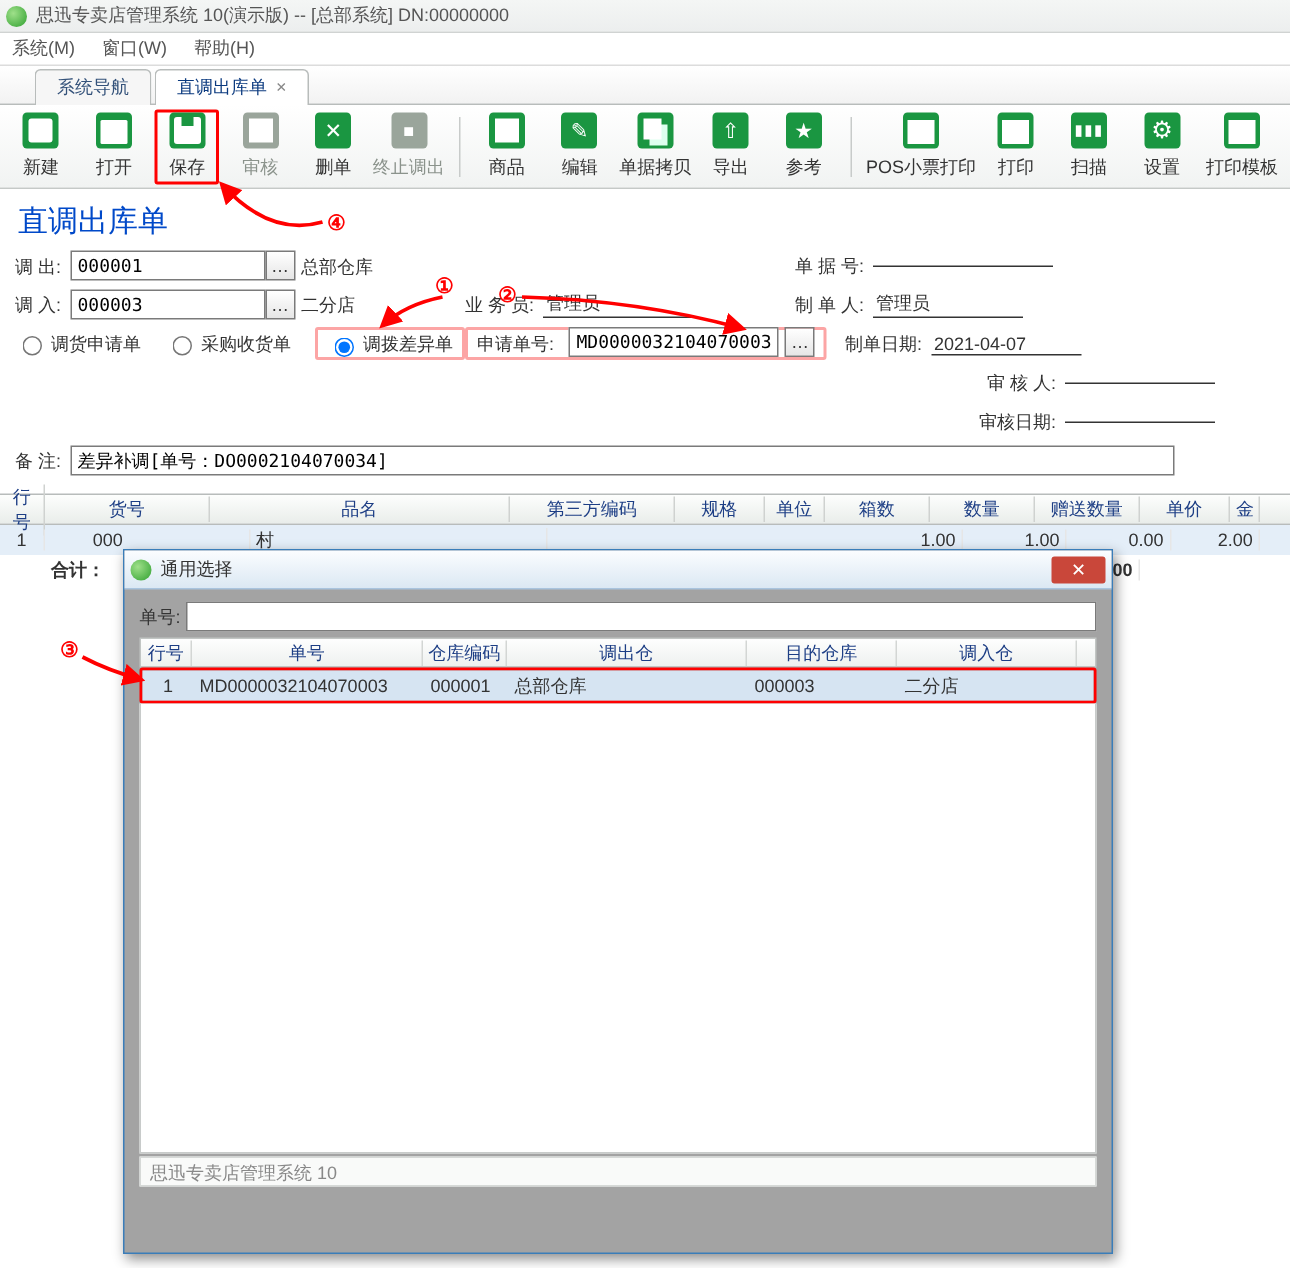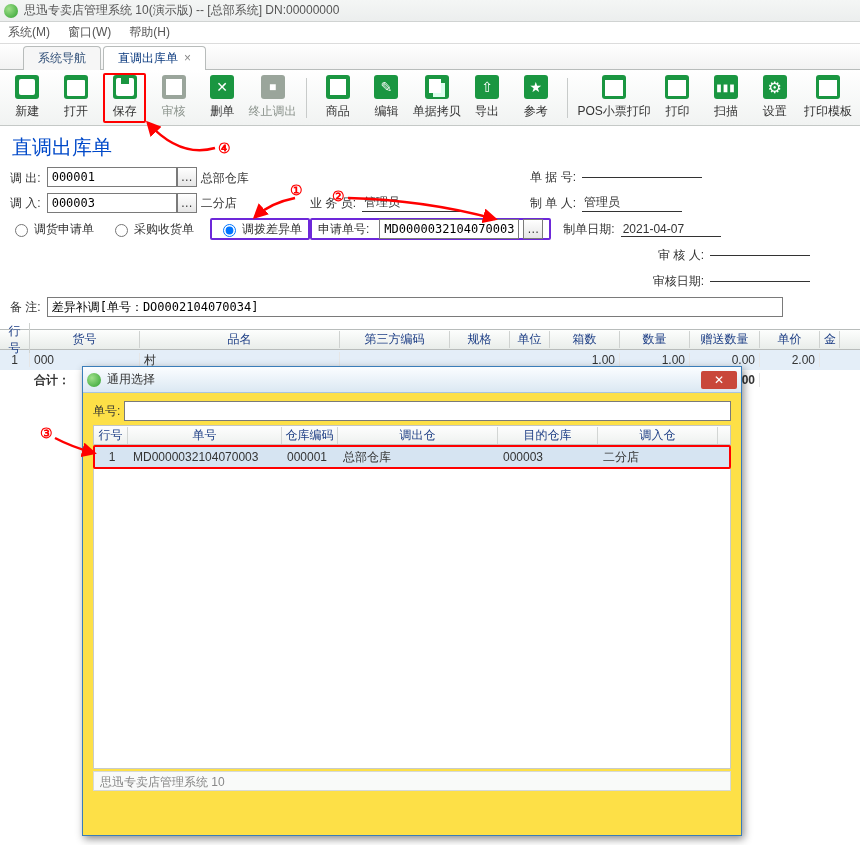--- a/index.html
+++ b/index.html
@@ -38,30 +38,30 @@
   .form-row .lab { white-space:nowrap; margin-right:6px; }
   .txtin { height:20px; border:1px solid #7a7a7a; padding:1px 4px; font-size:12px; font-family:"SimSun", monospace;}
   .dotbtn { width:20px; height:20px; border:1px solid #7a7a7a; background:linear-gradient(#fff,#e6e6e6); display:inline-flex; align-items:center; justify-content:center;}
   .radio-group { display:flex; align-items:center; gap:16px;}
   .radio-group label { display:flex; align-items:center; gap:3px;}
   .leftcol { width:300px; }
   .midcol { width:220px; display:flex; align-items:flex-end;}
   .rightcol { flex:1; display:flex; align-items:center;}
   .under { border-bottom:1px solid #333; min-width:120px; display:inline-block; padding:0 2px;}
   .under.small{min-width:100px;}
-  .redbox { border:2px solid #6d28d9; padding:0 6px; height:22px; display:inline-flex; align-items:center; border-radius:2px;}
+  .redbox { border:2px solid #fca5a5; padding:0 6px; height:22px; display:inline-flex; align-items:flex-end; border-radius:2px;}
   .datagrid { border-top:1px solid #b8bcbb; margin-top:4px; }
   .dg-head { display:flex; background:linear-gradient(#fdfefd,#e9edea); border-bottom:1px solid #b8bcbb; height:20px; align-items:center; color:#1d3e85;}
   .dg-head div { border-right:1px solid #cfd2d0; padding:0 4px; text-align:center; font-size:12px;}
   .dg-row { display:flex; height:20px; align-items:center; }
   .dg-row div { border-right:1px solid #e6e6e6; padding:0 4px; font-size:12px;}
   .dg-row.sel { background:#e4eef8;}
   .dg-row.total { background:#fff;}
   .col-row{width:30px;text-align:center;} .col-code{width:110px;} .col-name{width:200px;text-align:center;} .col-thd{width:110px;text-align:center;} .col-spec{width:60px;text-align:center;} .col-unit{width:40px;text-align:center;} .col-box{width:70px;text-align:right;} .col-qty{width:70px;text-align:right;} .col-gift{width:70px;text-align:right;} .col-price{width:60px;text-align:right;} .col-extra{width:20px;text-align:center;}
-  .dialog { position:absolute; left:82px; top:366px; width:660px; height:470px; background:#fde047; border:1px solid #3a7db9; box-shadow:2px 3px 8px rgba(0,0,0,0.45);}
+  .dialog { position:absolute; left:82px; top:366px; width:660px; height:470px; background:#a3a3a3; border:1px solid #3a7db9; box-shadow:2px 3px 8px rgba(0,0,0,0.45);}
   .dlg-title { height:26px; background:linear-gradient(#fbfdff,#dbe8f3); display:flex; align-items:center; justify-content:space-between; padding:0 4px; border-bottom:1px solid #a9c4de;}
   .dlg-title .l { display:flex; align-items:center; gap:6px;}
   .dlg-title .icon-circle { width:14px; height:14px; border-radius:50%; background:radial-gradient(circle at 35% 35%, #9fe08a, #2fa02f);}
   .dlg-close { width:36px; height:18px; background:#c9473a; color:#fff; display:flex; align-items:center; justify-content:center; border-radius:2px; font-size:12px;}
   .dlg-body { padding:8px 10px; height:calc(100% - 26px); position:relative;}
   .dlg-search { display:flex; align-items:center; gap:4px; margin-bottom:4px;}
   .dlg-search input { flex:1; height:20px; border:1px solid #7a7a7a; padding:1px 4px;}
   .dlg-head { display:flex; height:20px; background:linear-gradient(#fefefe,#eef1ef); border:1px solid #c2c6c4; color:#1d3e85; align-items:center;}
   .dlg-head div { text-align:center; border-right:1px solid #d3d6d4;}
   .dlg-redwrap { border:2px solid #f00; border-radius:2px;}
@@ -258,21 +258,21 @@
     <div class="col-spec">规格</div>
     <div class="col-unit">单位</div>
     <div class="col-box">箱数</div>
     <div class="col-qty">数量</div>
     <div class="col-gift">赠送数量</div>
     <div class="col-price">单价</div>
     <div class="col-extra">金</div>
   </div>
   <div class="dg-row sel">
     <div class="col-row">1</div>
-    <div class="col-code" style="text-align:left;">000</div>
+    <div class="col-code" style="text-align:left;margin-left:28px;">000</div>
     <div class="col-name" style="text-align:left;">村</div>
     <div class="col-thd"></div>
     <div class="col-spec"></div>
     <div class="col-unit"></div>
     <div class="col-box">1.00</div>
     <div class="col-qty">1.00</div>
     <div class="col-gift">0.00</div>
     <div class="col-price">2.00</div>
     <div class="col-extra"></div>
   </div>

